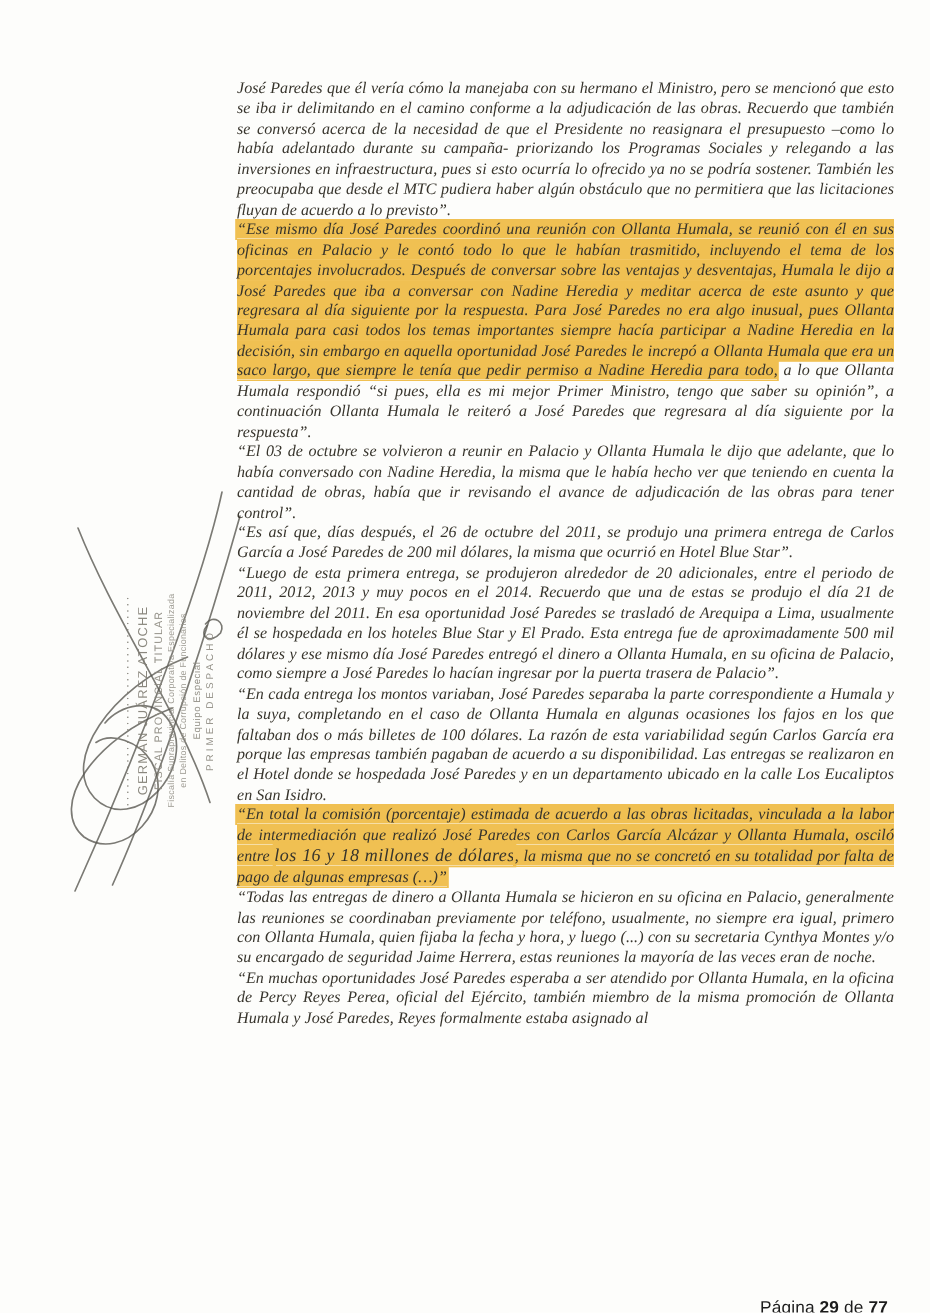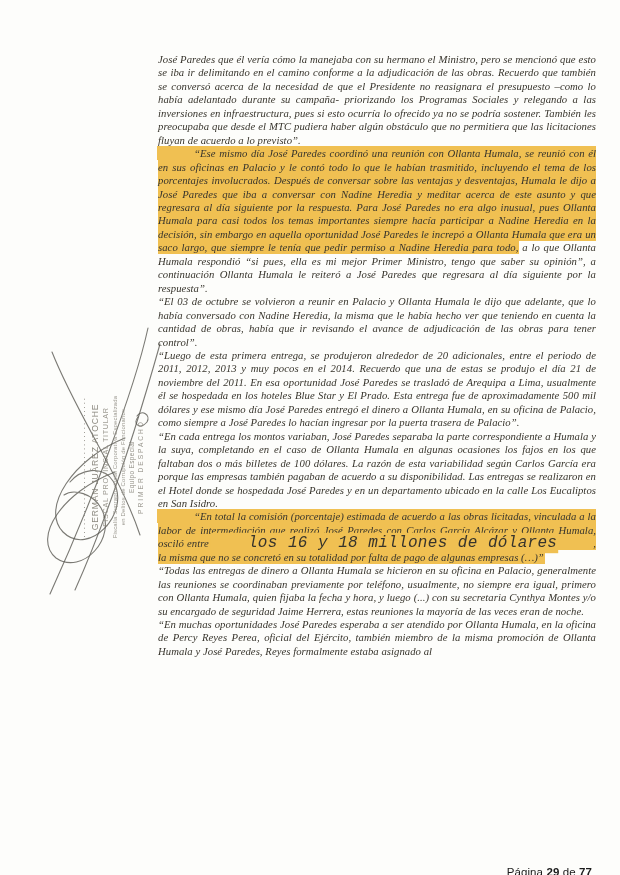--- a/index.html
+++ b/index.html
@@ -17,26 +17,24 @@
     color:#37342c;
     font-size:10.7px;line-height:13.45px;
     font-style:italic;
     text-align:justify;
     letter-spacing:.05px;
   }
   .para{margin:0;padding:0;}
   .hl{
     background:var(--hl,#f0c052);
     box-shadow:0 0 0 1.2px var(--hl,#f0c052);
-    padding-left:36px;
   }
   .em{
-    font-size:16px;
+    font-size:12px;
     letter-spacing:.3px;
-    font-family:Liberation Mono, monospace;
   }
   
   .stamp-outer{
     position:absolute;left:80px;top:338px;width:78px;height:258px;
     pointer-events:none;
   }
   .stamp-inner{
     width:258px;height:78px;
     transform:translateY(258px) rotate(-90deg);
     transform-origin:0 0;
@@ -89,20 +87,21 @@
         <div class="stamp-line st-sub">en Delitos de Corrupción de Funcionarios</div>
         <div class="stamp-line st-unit">Equipo Especial</div>
         <div class="stamp-line st-office">PRIMER DESPACHO</div>
       </div>
   </div>
 
   <div class="doc-body">
       <p class="para"><span class="">José Paredes que él vería cómo la manejaba con su hermano el Ministro, pero se mencionó que esto se iba ir delimitando en el camino conforme a la adjudicación de las obras. Recuerdo que también se conversó acerca de la necesidad de que el Presidente no reasignara el presupuesto –como lo había adelantado durante su campaña- priorizando los Programas Sociales y relegando a las inversiones en infraestructura, pues si esto ocurría lo ofrecido ya no se podría sostener. También les preocupaba que desde el MTC pudiera haber algún obstáculo que no permitiera que las licitaciones fluyan de acuerdo a lo previsto”.</span></p>
       <p class="para"><span class="hl">“Ese mismo día José Paredes coordinó una reunión con Ollanta Humala, se reunió con él en sus oficinas en Palacio y le contó todo lo que le habían trasmitido, incluyendo el tema de los porcentajes involucrados. Después de conversar sobre las ventajas y desventajas, Humala le dijo a José Paredes que iba a conversar con Nadine Heredia y meditar acerca de este asunto y que regresara al día siguiente por la respuesta. Para José Paredes no era algo inusual, pues Ollanta Humala para casi todos los temas importantes siempre hacía participar a Nadine Heredia en la decisión, sin embargo en aquella oportunidad José Paredes le increpó a Ollanta Humala que era un saco largo, que siempre le tenía que pedir permiso a Nadine Heredia para todo,</span><span class=""> a lo que Ollanta Humala respondió “si pues, ella es mi mejor Primer Ministro, tengo que saber su opinión”, a continuación Ollanta Humala le reiteró a José Paredes que regresara al día siguiente por la respuesta”.</span></p>
       <p class="para"><span class="">“El 03 de octubre se volvieron a reunir en Palacio y Ollanta Humala le dijo que adelante, que lo había conversado con Nadine Heredia, la misma que le había hecho ver que teniendo en cuenta la cantidad de obras, había que ir revisando el avance de adjudicación de las obras para tener control”.</span></p>
+      <p class="para"><span class="">“Es así que, días después, el 26 de octubre del 2011, se produjo una primera entrega de Carlos García a José Paredes de 200 mil dólares, la misma que ocurrió en Hotel Blue Star”.</span></p>
       <p class="para"><span class="">“Luego de esta primera entrega, se produjeron alrededor de 20 adicionales, entre el periodo de 2011, 2012, 2013 y muy pocos en el 2014. Recuerdo que una de estas se produjo el día 21 de noviembre del 2011. En esa oportunidad José Paredes se trasladó de Arequipa a Lima, usualmente él se hospedada en los hoteles Blue Star y El Prado. Esta entrega fue de aproximadamente 500 mil dólares y ese mismo día José Paredes entregó el dinero a Ollanta Humala, en su oficina de Palacio, como siempre a José Paredes lo hacían ingresar por la puerta trasera de Palacio”.</span></p>
       <p class="para"><span class="">“En cada entrega los montos variaban, José Paredes separaba la parte correspondiente a Humala y la suya, completando en el caso de Ollanta Humala en algunas ocasiones los fajos en los que faltaban dos o más billetes de 100 dólares. La razón de esta variabilidad según Carlos García era porque las empresas también pagaban de acuerdo a su disponibilidad. Las entregas se realizaron en el Hotel donde se hospedada José Paredes y en un departamento ubicado en la calle Los Eucaliptos en San Isidro.</span></p>
       <p class="para"><span class="hl">“En total la comisión (porcentaje) estimada de acuerdo a las obras licitadas, vinculada a la labor de intermediación que realizó José Paredes con Carlos García Alcázar y Ollanta Humala, osciló entre </span><span class="hl em">los 16 y 18 millones de dólares</span><span class="hl">, la misma que no se concretó en su totalidad por falta de pago de algunas empresas (…)”</span></p>
       <p class="para"><span class="">“Todas las entregas de dinero a Ollanta Humala se hicieron en su oficina en Palacio, generalmente las reuniones se coordinaban previamente por teléfono, usualmente, no siempre era igual, primero con Ollanta Humala, quien fijaba la fecha y hora, y luego (...) con su secretaria Cynthya Montes y/o su encargado de seguridad Jaime Herrera, estas reuniones la mayoría de las veces eran de noche.</span></p>
       <p class="para"><span class="">“En muchas oportunidades José Paredes esperaba a ser atendido por Ollanta Humala, en la oficina de Percy Reyes Perea, oficial del Ejército, también miembro de la misma promoción de Ollanta Humala y José Paredes, Reyes formalmente estaba asignado al</span></p>
     </div>
 
   <div class="footer">
     <span>Página</span>
     <span class="b">29</span>

